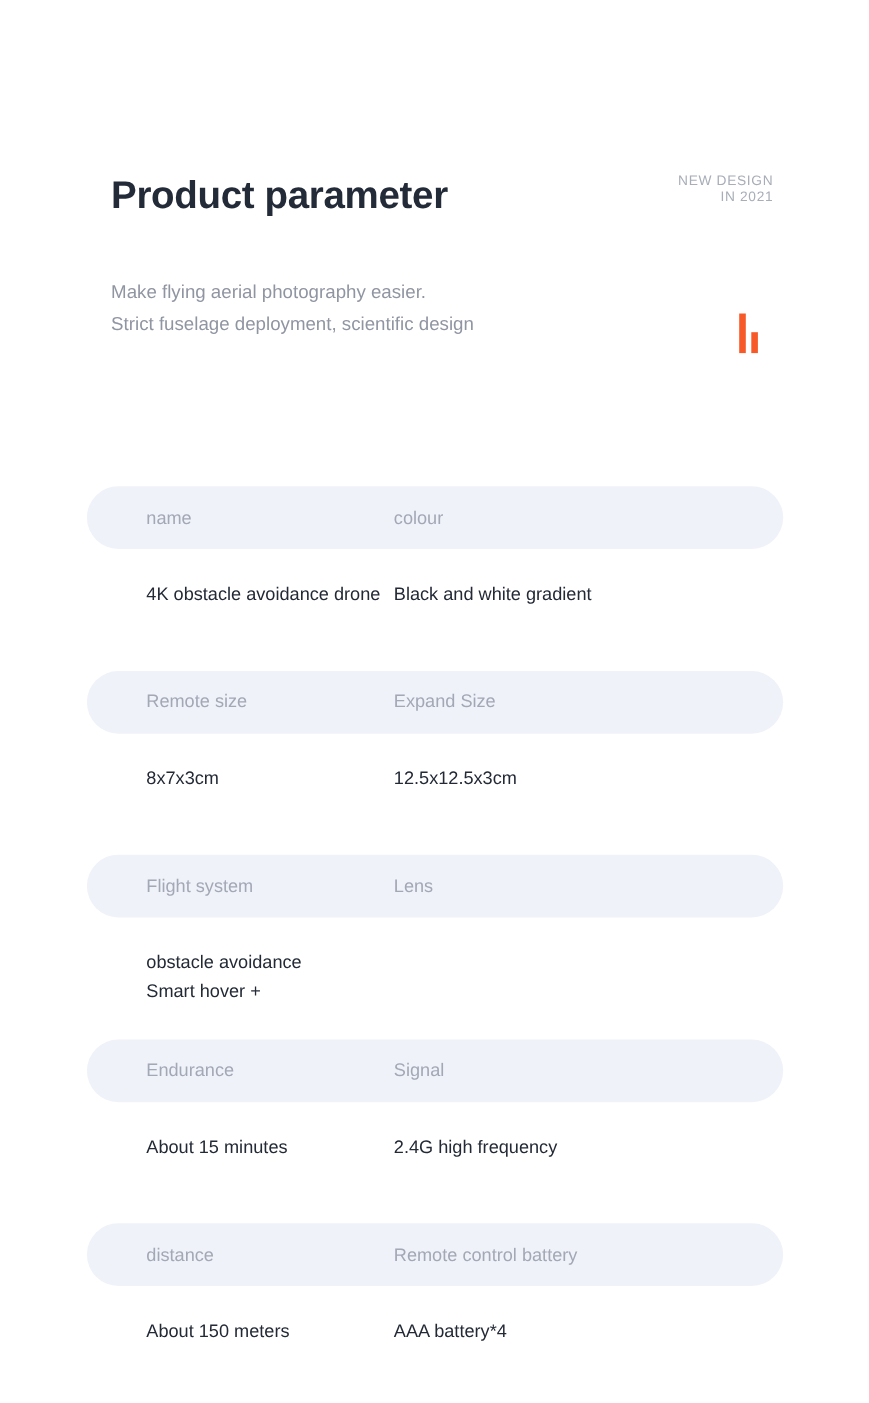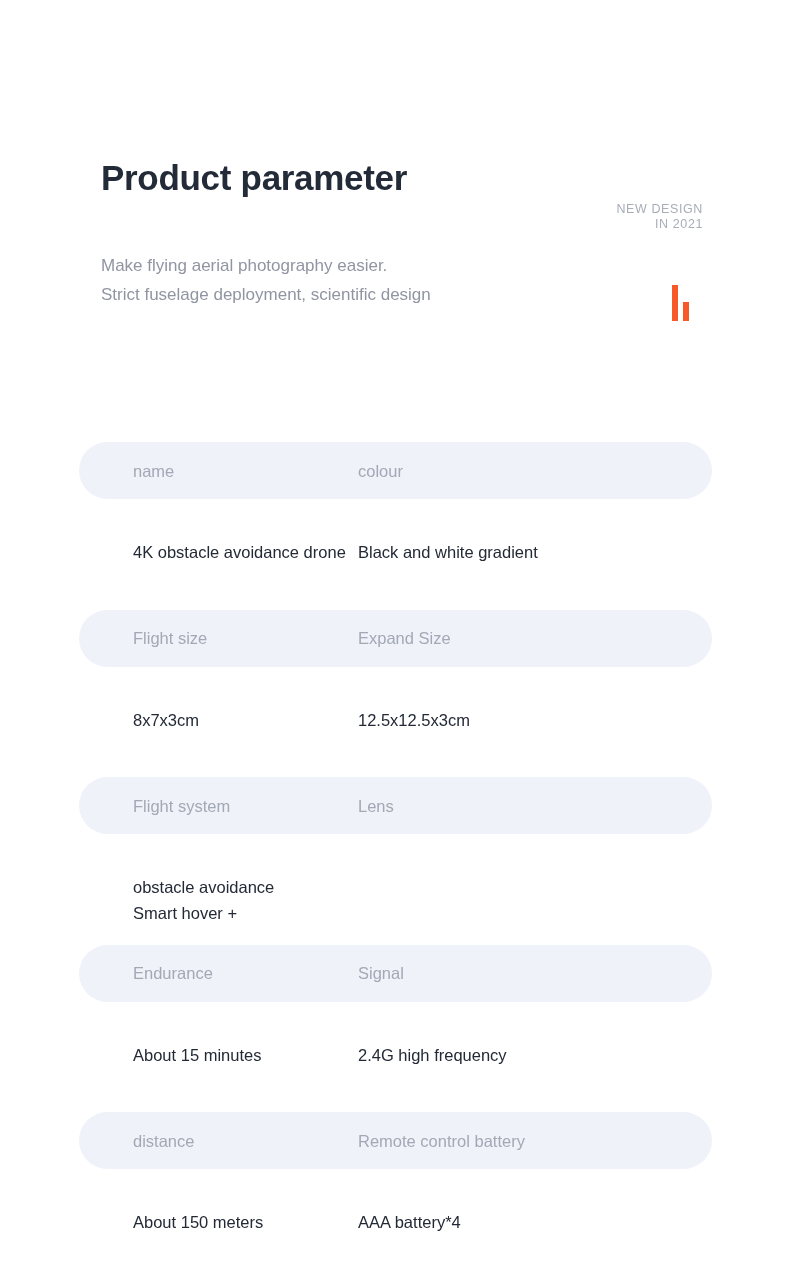--- a/index.html
+++ b/index.html
@@ -47,21 +47,20 @@
   .badge {
     position: absolute;
     right: -2px;
     top: 2px;
     text-align: right;
     color: #a8adb8;
     font-size: 12.5px;
     line-height: 15px;
     letter-spacing: 0.6px;
     white-space: nowrap;
-    margin-top: 45px;
   }
 
   .subtitle {
     margin-top: 44px;
     color: #9095a2;
     font-size: 17px;
     line-height: 29px;
     white-space: nowrap;
   }
 
@@ -100,21 +99,21 @@
     display: flex;
     align-items: center;
     width: 633px;
     height: 57px;
     background: #eff2f9;
     border-radius: 29px;
   }
 
   .row-body {
     display: flex;
-    padding-top: 40px;
+    padding-top: 28px;
   }
 
   .col-a { width: 277px; padding-left: 54px; }
   .col-b { width: 356px; padding-left: 2px; }
 
   .row-head .col-a,
   .row-head .col-b {
     color: #a3a8b5;
     font-size: 16.5px;
     line-height: 20px;
@@ -166,21 +165,21 @@
           <span class="val-line">4K obstacle avoidance drone</span>
         </div>
         <div class="col-b">
           <span class="val-line">Black and white gradient</span>
         </div>
       </div>
     </div>
 
     <div class="spec-row">
       <div class="row-head">
-        <div class="col-a">Flight size</div>
+        <div class="col-a">Remote size</div>
         <div class="col-b">Expand Size</div>
       </div>
       <div class="row-body">
         <div class="col-a">
           <span class="val-line">8x7x3cm</span>
         </div>
         <div class="col-b">
           <span class="val-line">12.5x12.5x3cm</span>
         </div>
       </div>

